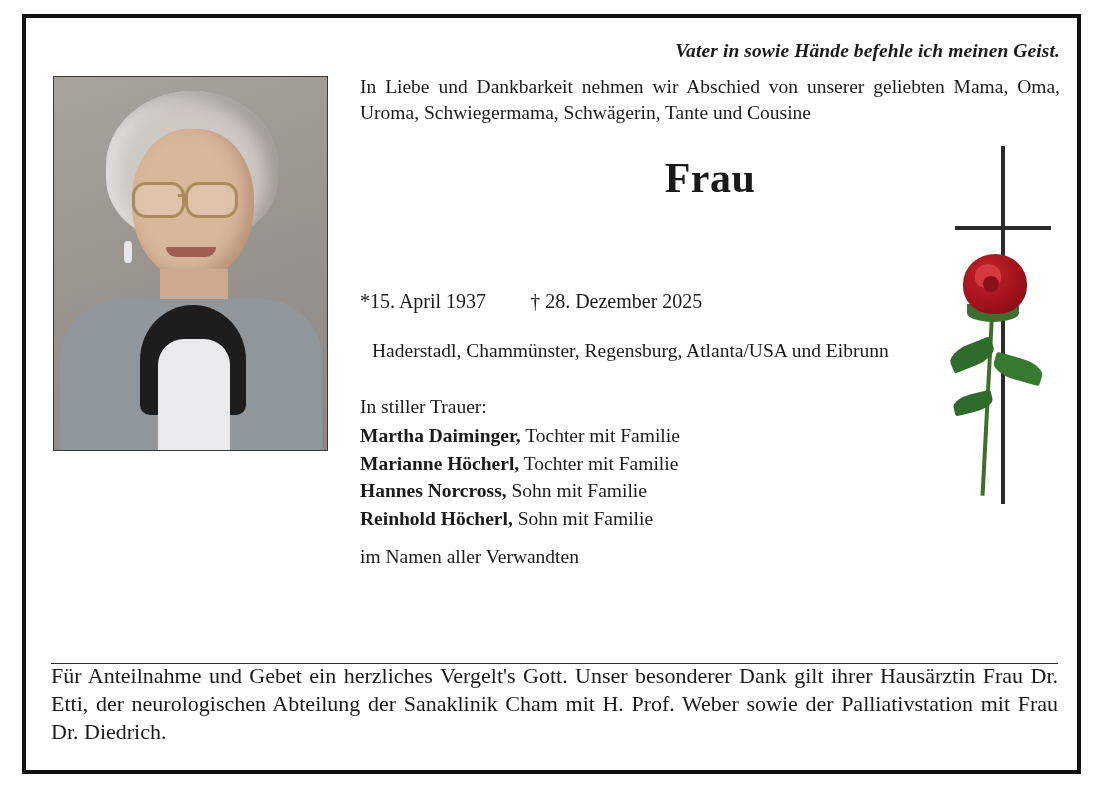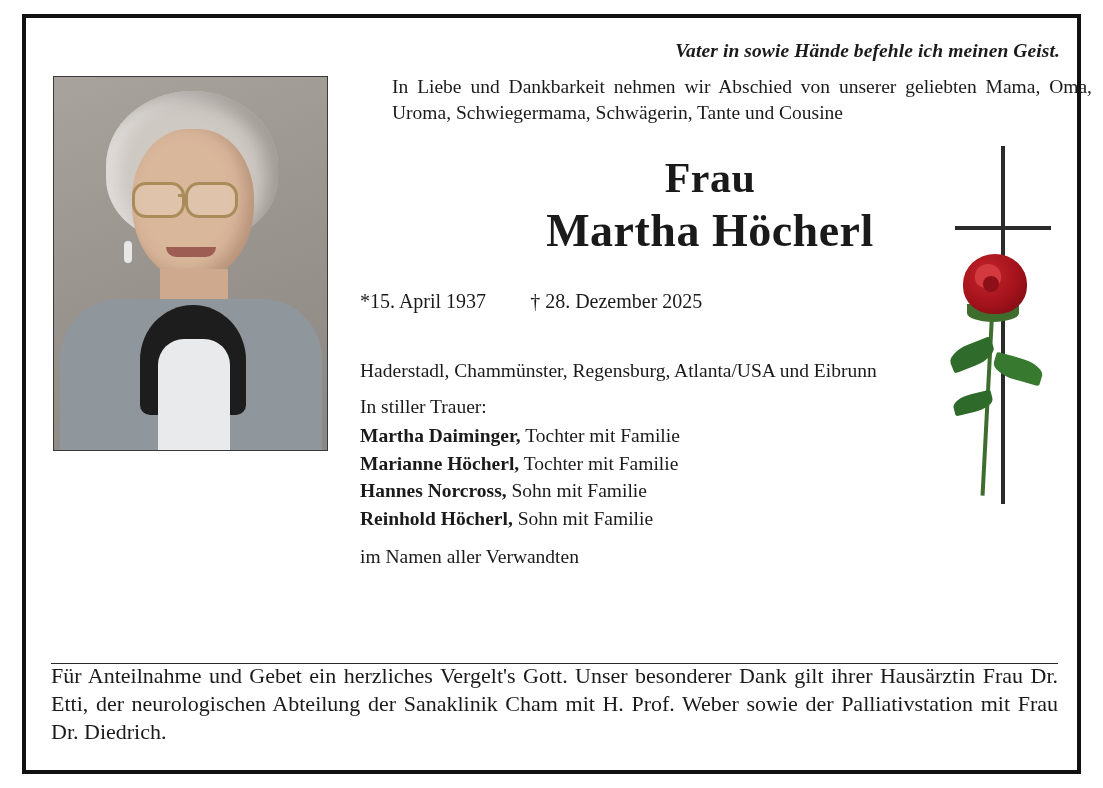--- a/index.html
+++ b/index.html
@@ -155,21 +155,20 @@
     letter-spacing: .1px;
   }
   .intro {
     position: absolute;
     left: 334px;
     top: 56px;
     width: 700px;
     font-size: 19.5px;
     line-height: 26px;
     text-align: justify;
-    margin-left: 32px;
   }
   .name-block {
     position: absolute;
     left: 334px;
     top: 135px;
     width: 700px;
     text-align: center;
   }
   .name-1 {
     font-size: 42px;
@@ -187,26 +186,25 @@
     position: absolute;
     left: 334px;
     top: 272px;
     width: 700px;
     text-align: left;
     font-size: 20px;
   }
   .dates .gap { display: inline-block; width: 34px; }
   .places {
     position: absolute;
-    left: 334px;
+    left: 346px;
     top: 320px;
     width: 620px;
     font-size: 19.5px;
     line-height: 26px;
-    margin-top: 20px;
   }
   .mourn-title {
     position: absolute;
     left: 334px;
     top: 378px;
     font-size: 19.5px;
   }
   .mourners {
     position: absolute;
     left: 334px;
@@ -371,21 +369,20 @@
         <div class="p-collar"></div>
         <div class="p-blouse"></div>
       </div>
 
       <div class="verse">Vater in sowie Hände befehle ich meinen Geist.</div>
 
       <div class="intro">In Liebe und Dankbarkeit nehmen wir Abschied von unserer geliebten Mama, Oma, Uroma, Schwiegermama, Schwägerin, Tante und Cousine</div>
 
       <div class="name-block">
         <div class="name-1">Frau</div>
-        <div class="name-2">Martha Höcherl</div>
       </div>
 
       <div class="dates">
         <span>*15. April 1937</span>
         <span class="gap"></span>
         <span>† 28. Dezember 2025</span>
       </div>
 
       <div class="places">Haderstadl, Chammünster, Regensburg, Atlanta/USA und Eibrunn</div>
 

